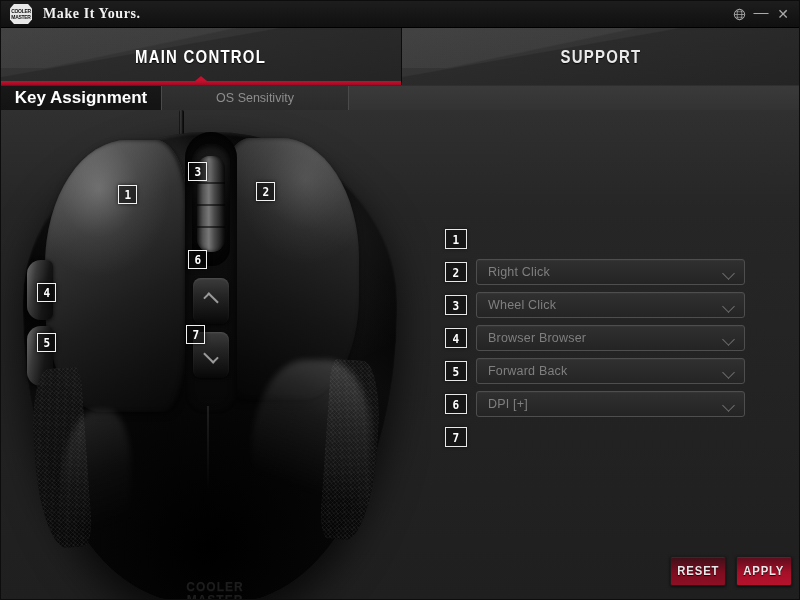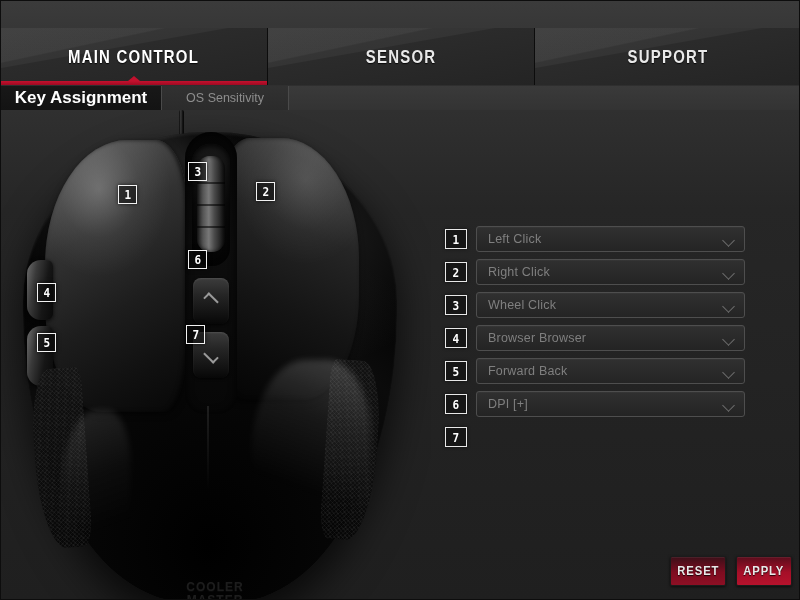--- a/index.html
+++ b/index.html
@@ -102,21 +102,21 @@
   }
   .subtab {
     height:24px; display:flex; align-items:center; justify-content:center;
     cursor:default; position:relative;
   }
   .subtab.active {
     width:160px;
     background:linear-gradient(180deg,#181818 0%,#131313 100%);
   }
   .subtab.inactive {
-    width:128px;
+    width:188px;
     background:linear-gradient(180deg,#313131 0%,#2b2b2b 100%);
     border-left:1px solid #4a4a4a;
     border-right:1px solid #4a4a4a;
   }
   .subtab.active .subtab-label {
     color:#ffffff; font-size:17px; font-weight:bold;
   }
   .subtab.inactive .subtab-label {
     color:#8d8d8d; font-size:12.5px; font-weight:normal;
   }
@@ -306,30 +306,48 @@
     font-family:"Liberation Sans Narrow","Liberation Sans",sans-serif;
     transform:scaleX(0.9);
     text-shadow:0 1px 1px rgba(0,0,0,0.8);
   }
 </style>
 </head>
 <body>
 
 <div class="app">
 
+  <div class="titlebar">
+    <div class="cm-logo">
+      <div class="shield">
+        <div class="l1">COOLER</div>
+        <div class="l2">MASTER</div>
+      </div>
+    </div>
+    <div class="title-text">Make It Yours.</div>
+    <div class="win-ctrls">
+      <div class="win-btn globe">
+        <svg width="13" height="13" viewBox="0 0 16 16">
+          <circle cx="8" cy="8" r="6.4" fill="none" stroke="#a9a9a9" stroke-width="1.2"></circle>
+          <ellipse cx="8" cy="8" rx="2.9" ry="6.4" fill="none" stroke="#a9a9a9" stroke-width="1"></ellipse>
+          <line x1="1.6" y1="8" x2="14.4" y2="8" stroke="#a9a9a9" stroke-width="1"></line>
+          <line x1="2.7" y1="4.6" x2="13.3" y2="4.6" stroke="#a9a9a9" stroke-width="0.8"></line>
+          <line x1="2.7" y1="11.4" x2="13.3" y2="11.4" stroke="#a9a9a9" stroke-width="0.8"></line>
+        </svg>
+      </div>
+      <div class="win-btn min">—</div>
+      <div class="win-btn close">✕</div>
+    </div>
+  </div>
 
   <div class="tabbar">
     <div class="tab active">
       <span class="tab-label">MAIN CONTROL</span>
       <div class="tab-arrow"></div>
       <div class="tab-underline"></div>
-    </div>
-    <div class="tab">
-      <span class="tab-label">SENSOR</span>
-
     </div>
     <div class="tab">
       <span class="tab-label">SUPPORT</span>
 
     </div>
   </div>
 
   <div class="subtabbar">
     <div class="subtab active">
       <span class="subtab-label">Key Assignment</span>
@@ -394,24 +412,20 @@
         <span class="digit">7</span>
       </div>
     </div>
 
     <div class="assign-panel">
 
       <div class="assign-row">
         <div class="row-badge">
           <span class="digit">1</span>
         </div>
-        <div class="dropdown">
-          <span class="dropdown-value">Left Click</span>
-          <span class="dd-chev"></span>
-        </div>
       </div>
 
       <div class="assign-row">
         <div class="row-badge">
           <span class="digit">2</span>
         </div>
         <div class="dropdown">
           <span class="dropdown-value">Right Click</span>
           <span class="dd-chev"></span>
         </div>

